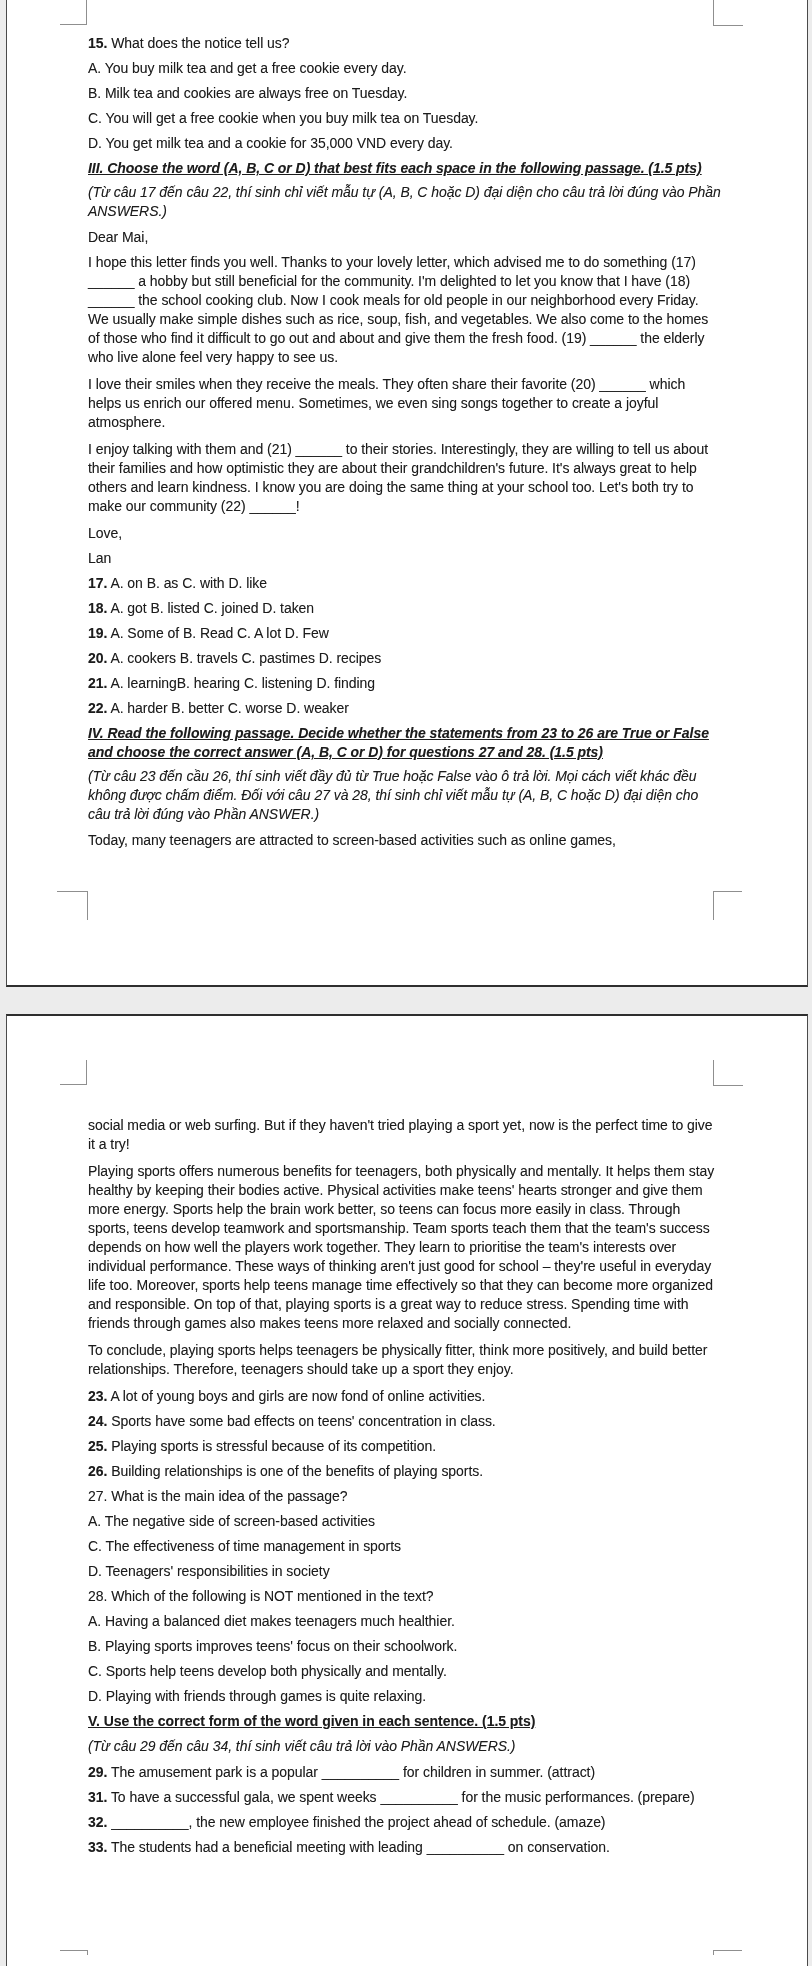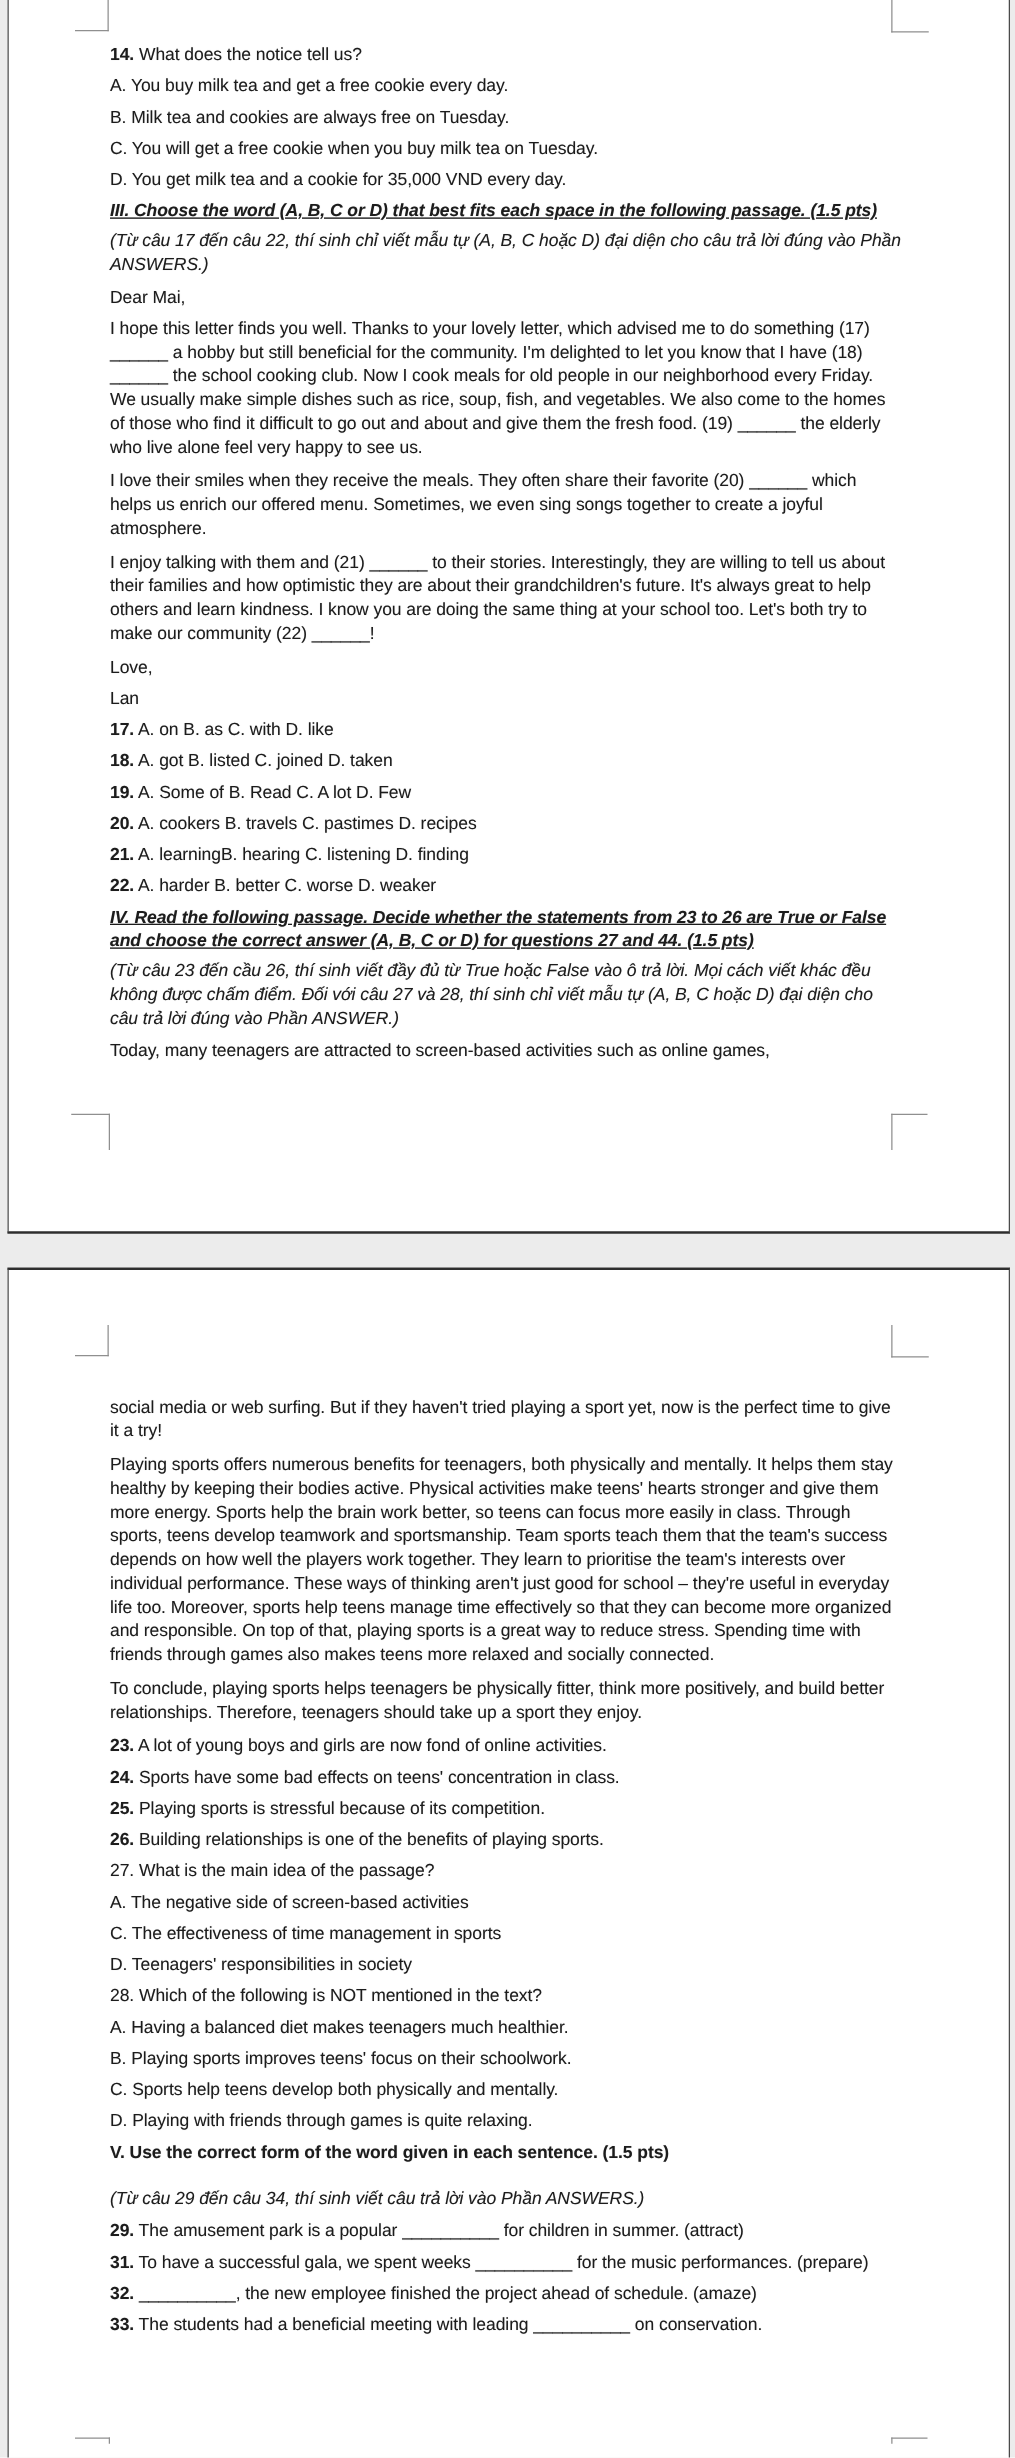--- a/index.html
+++ b/index.html
@@ -24,35 +24,35 @@
     color:#1c1c1c;font-size:14px;line-height:19px;letter-spacing:-0.05px;
     text-shadow:0 0 0.6px rgba(40,40,40,0.35);
   }
   #content1{top:44px;}
   #content2{top:100px;}
   p{margin:0;}
   .item{margin:0 0 6px;}
   .para{margin:0 0 8px;}
   .salut{margin:0 0 6px;}
   .heading{margin:0 0 5px;font-weight:bold;font-style:italic;text-decoration:underline;}
-  .heading-plain{margin:0 0 18px;font-weight:bold;}
+  .heading-plain{margin:0 0 6px;font-weight:bold;text-decoration:underline;}
   .instr{margin:0 0 7px;font-style:italic;}
   .bold{font-weight:normal;}
   .qnum{font-weight:bold;}
   .cm{position:absolute;background:#8f8f8f;}
 </style>
 </head>
 <body>
 
 <div class="canvas">
 
   <div class="page" id="page1">
     <div class="content" id="content1">
 
-      <p class="item"><span class="qnum">14.</span><span> What does the notice tell us?</span></p>
+      <p class="item"><span class="qnum">15.</span><span> What does the notice tell us?</span></p>
       <p class="item">A. You buy milk tea and get a free cookie every day.</p>
       <p class="item">B. Milk tea and cookies are always free on Tuesday.</p>
       <p class="item">C. You will get a free cookie when you buy milk tea on Tuesday.</p>
       <p class="item">D. You get milk tea and a cookie for 35,000 VND every day.</p>
 
       <p class="heading">III. Choose the word (A, B, C or D) that best fits each space in the following passage. (1.5 pts)</p>
       <p class="instr">(Từ câu 17 đến câu 22, thí sinh chỉ viết mẫu tự (A, B, C hoặc D) đại diện cho câu trả lời đúng vào Phần ANSWERS.)</p>
 
       <p class="salut">Dear Mai,</p>
       <p class="para">I hope this letter finds you well. Thanks to your lovely letter, which advised me to do something (17) ______ a hobby but still beneficial for the community. I'm delighted to let you know that I have (18) ______ the school cooking club. Now I cook meals for old people in our neighborhood every Friday. We usually make simple dishes such as rice, soup, fish, and vegetables. We also come to the homes of those who find it difficult to go out and about and give them the fresh food. (19) ______ the elderly who live alone feel very happy to see us.</p>
@@ -61,21 +61,21 @@
       <p class="item">Love,</p>
       <p class="item">Lan</p>
 
       <p class="item"><span class="qnum">17.</span><span> A. on B. as C. with D. like</span></p>
       <p class="item"><span class="qnum">18.</span><span> A. got B. listed C. joined D. taken</span></p>
       <p class="item"><span class="qnum">19.</span><span> A. Some of B. Read C. A lot D. Few</span></p>
       <p class="item"><span class="qnum">20.</span><span> A. cookers B. travels C. pastimes D. recipes</span></p>
       <p class="item"><span class="qnum">21.</span><span> A. learningB. hearing C. listening D. finding</span></p>
       <p class="item"><span class="qnum">22.</span><span> A. harder B. better C. worse D. weaker</span></p>
 
-      <p class="heading">IV. Read the following passage. Decide whether the statements from 23 to 26 are True or False and choose the correct answer (A, B, C or D) for questions 27 and 44. (1.5 pts)</p>
+      <p class="heading">IV. Read the following passage. Decide whether the statements from 23 to 26 are True or False and choose the correct answer (A, B, C or D) for questions 27 and 28. (1.5 pts)</p>
       <p class="instr">(Từ câu 23 đến cầu 26, thí sinh viết đầy đủ từ True hoặc False vào ô trả lời. Mọi cách viết khác đều không được chấm điểm. Đối với câu 27 và 28, thí sinh chỉ viết mẫu tự (A, B, C hoặc D) đại diện cho câu trả lời đúng vào Phần ANSWER.)</p>
 
       <p class="para">Today, many teenagers are attracted to screen-based activities such as online games,</p>
     </div>
   </div>
 
   <div class="page" id="page2">
     <div class="content" id="content2">
 
       <p class="para">social media or web surfing. But if they haven't tried playing a sport yet, now is the perfect time to give it a try!</p>

